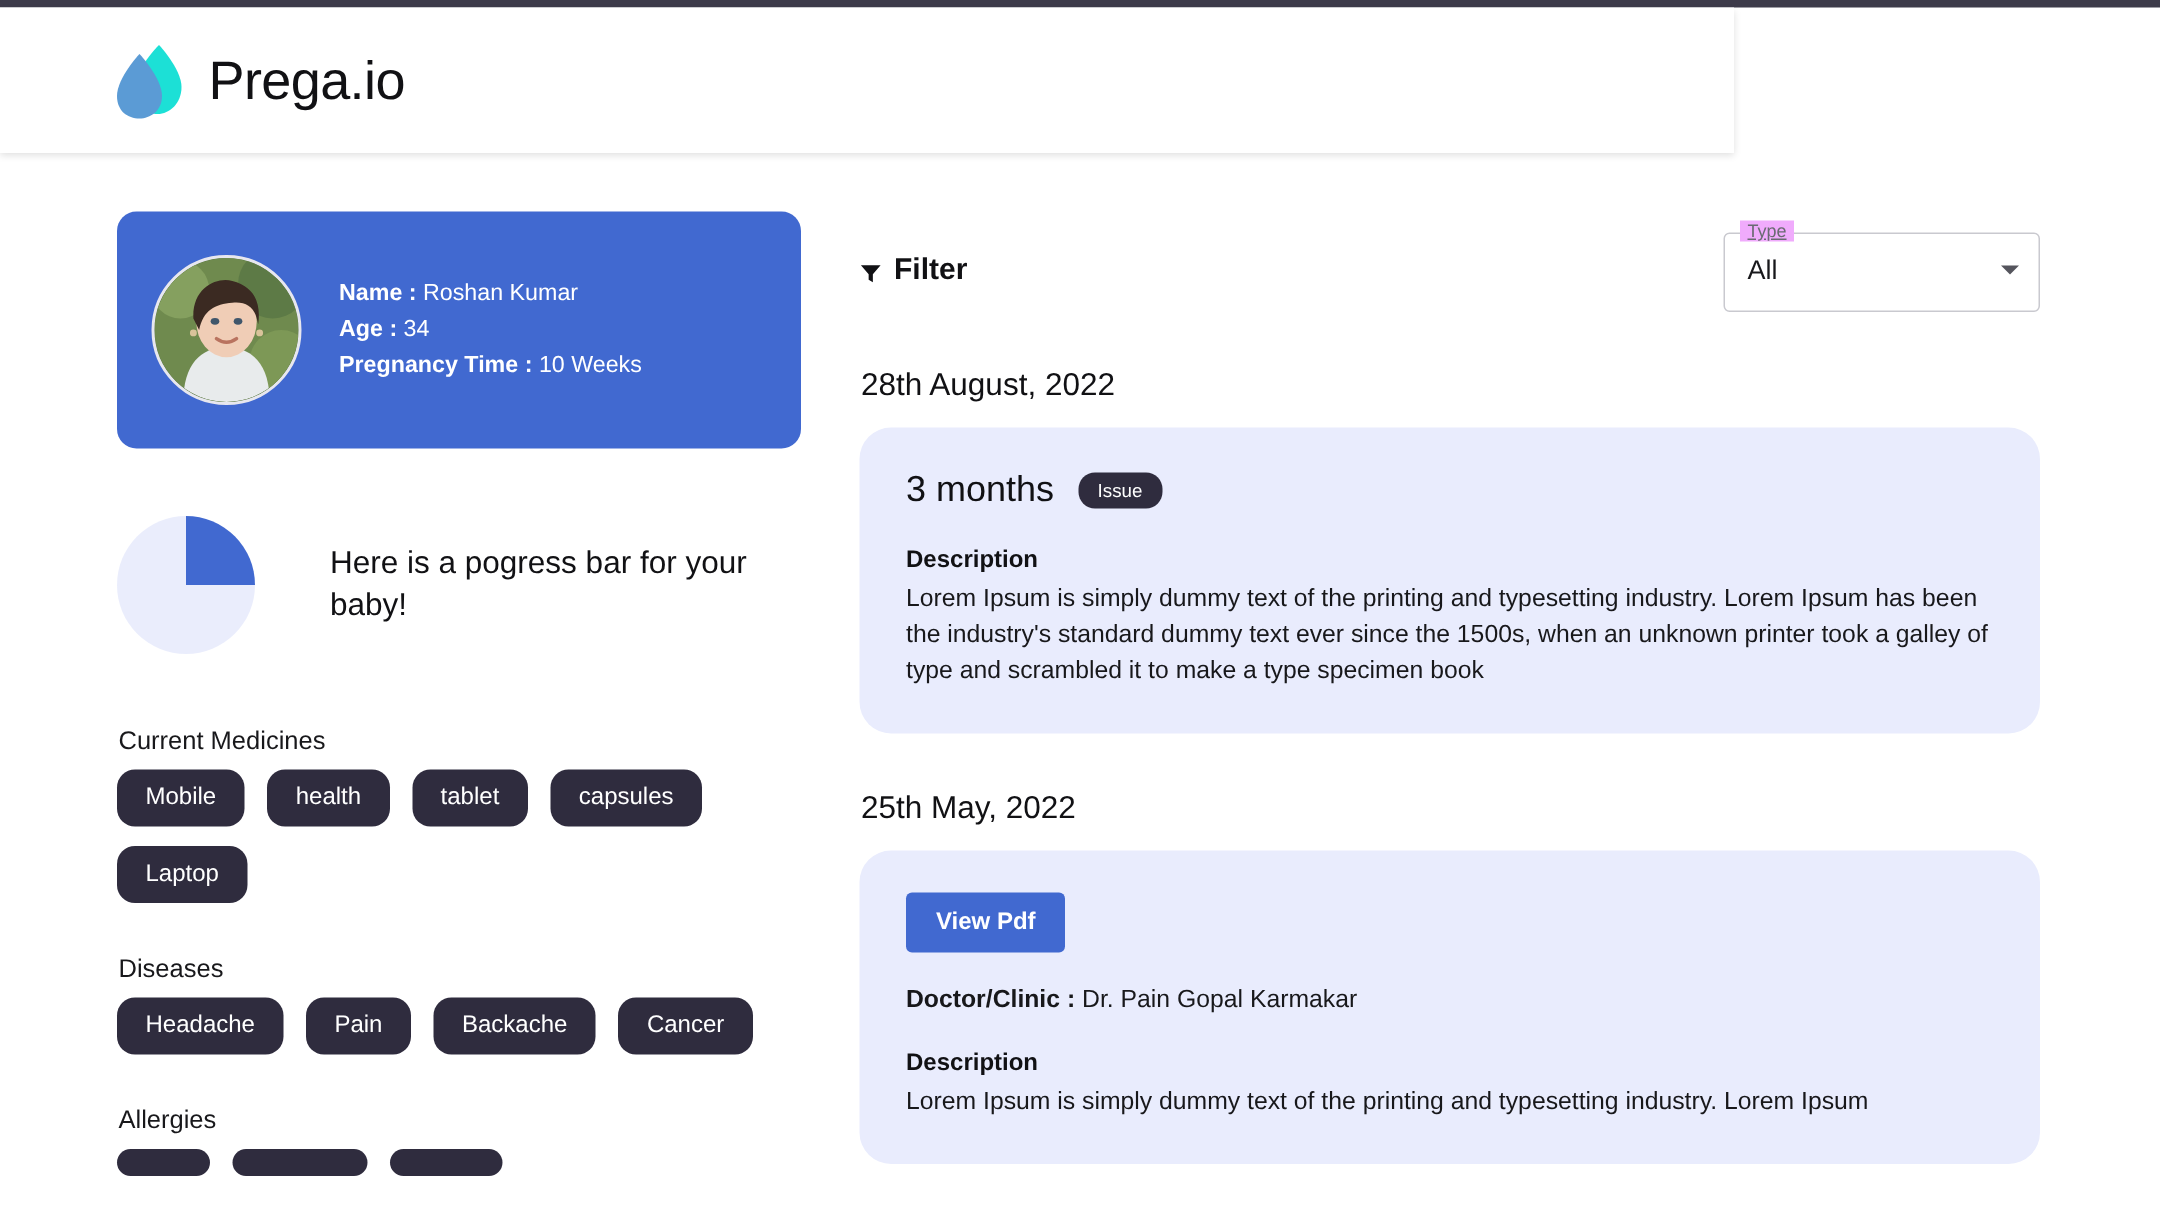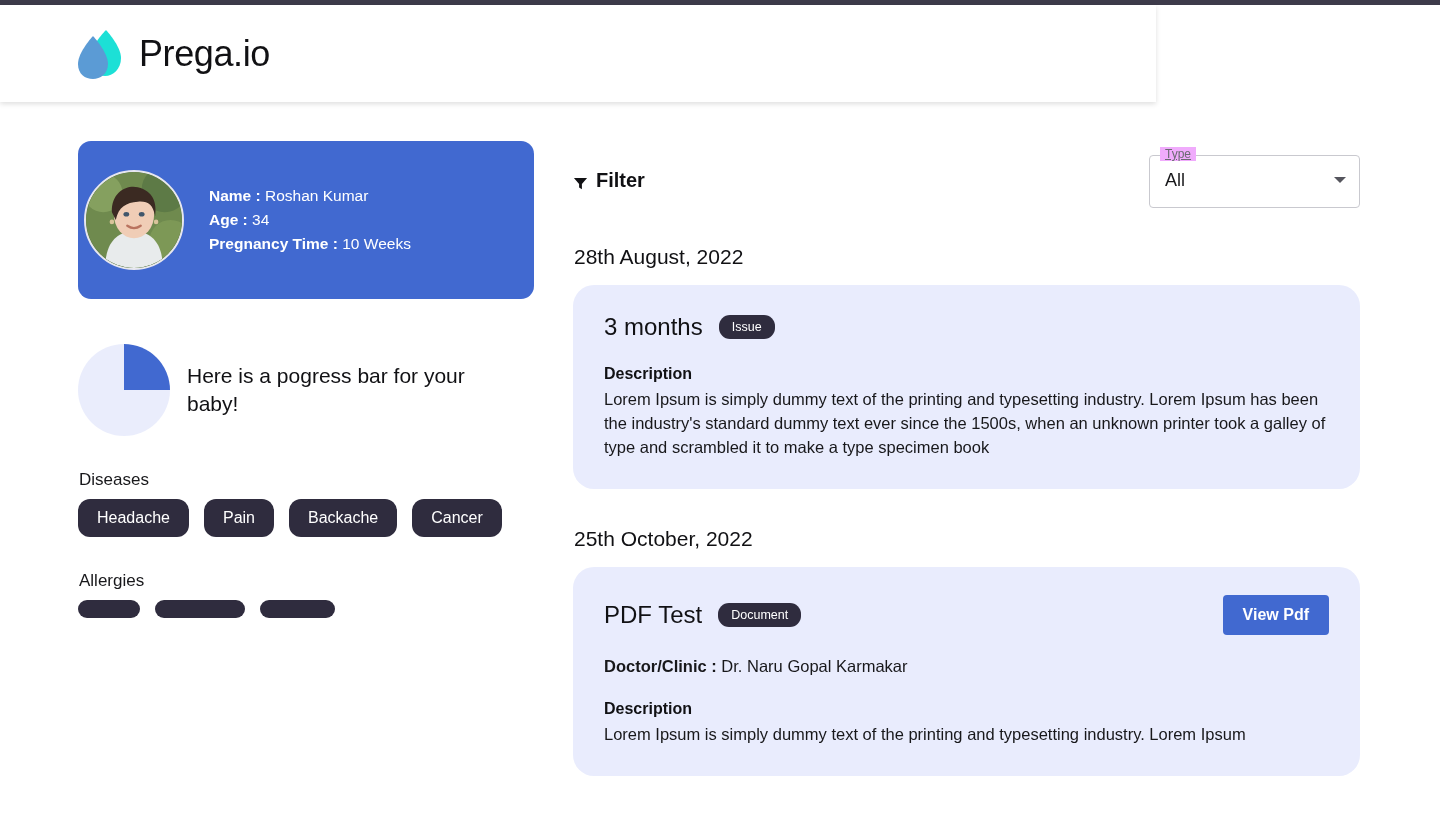--- a/index.html
+++ b/index.html
@@ -42,37 +42,37 @@
   
   .left-col{
     position:absolute; left:78px; top:39px; width:456px;
   }
 
   .patient-card{
     background:#4169d0;
     border-radius:13px;
     height:158px;
     display:flex; align-items:center;
-    padding:0 0 0 6px;
+    padding:0 0 0 23px;
     gap:25px;
   }
   .avatar{
     width:100px; height:100px; border-radius:50%;
     border:2px solid #e7e7ef;
     overflow:hidden; flex:none; position:relative;
     background:#5d7a46;
   }
   .avatar svg{ display:block; width:100%; height:100%; }
   .patient-info{ color:#ffffff; font-size:15.5px; line-height:24px; }
   .patient-info .row{ white-space:nowrap; }
   .patient-info b{ font-weight:700; }
 
   .progress-row{
     margin-top:45px;
-    display:flex; align-items:center; gap:17px;
+    display:flex; align-items:center; gap:50px;
   }
   .pie{
     width:92px; height:92px; border-radius:50%; flex:none;
     background:conic-gradient(#4169d0 0deg 90deg, #eaedfc 90deg 360deg);
   }
   .progress-text{
     font-size:21px; line-height:28px; color:#111114; max-width:300px;
   }
 
   .section-title{
@@ -230,20 +230,30 @@
           <span>10 Weeks</span>
         </div>
       </div>
     </div>
 
     <div class="progress-row">
       <div class="pie"></div>
       <div class="progress-text">Here is a pogress bar for your baby!</div>
     </div>
 
+    <div class="group first">
+      <div class="section-title">Current Medicines</div>
+      <div class="chips">
+        <span class="chip">Mobile</span>
+        <span class="chip">health</span>
+        <span class="chip">tablet</span>
+        <span class="chip">capsules</span>
+        <span class="chip">Laptop</span>
+      </div>
+    </div>
 
     <div class="group">
       <div class="section-title">Diseases</div>
       <div class="chips">
         <span class="chip">Headache</span>
         <span class="chip">Pain</span>
         <span class="chip">Backache</span>
         <span class="chip">Cancer</span>
       </div>
     </div>
@@ -283,31 +293,27 @@
       <div class="record-head">
         <div class="record-head-left">
           <span class="record-title">3 months</span>
           <span class="badge">Issue</span>
         </div>
       </div>
       <div class="field-label">Description</div>
       <div class="desc-text">Lorem Ipsum is simply dummy text of the printing and typesetting industry. Lorem Ipsum has been the industry's standard dummy text ever since the 1500s, when an unknown printer took a galley of type and scrambled it to make a type specimen book</div>
     </div>
 
-    <div class="record-date">25th October, 2022</div>
+    <div class="record-date">25th May, 2022</div>
     <div class="record-card">
       <div class="record-head">
-        <div class="record-head-left">
-          <span class="record-title">PDF Test</span>
-          <span class="badge">Document</span>
-        </div>
         <button class="view-btn">View Pdf</button>
       </div>
       <div class="doctor-line">
         <b>Doctor/Clinic :</b>
-        <span>Dr. Naru Gopal Karmakar</span>
+        <span>Dr. Pain Gopal Karmakar</span>
       </div>
       <div class="field-label">Description</div>
       <div class="desc-text">Lorem Ipsum is simply dummy text of the printing and typesetting industry. Lorem Ipsum</div>
     </div>
 
   </div>
 </div>
 
 </body></html>

